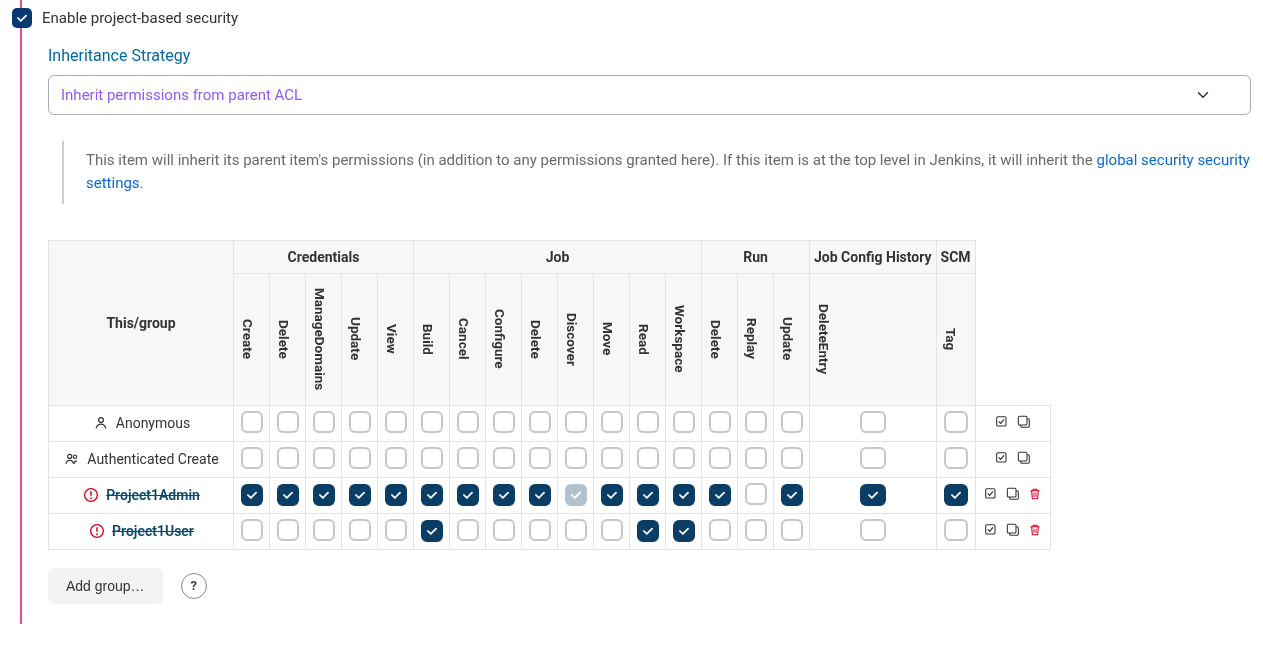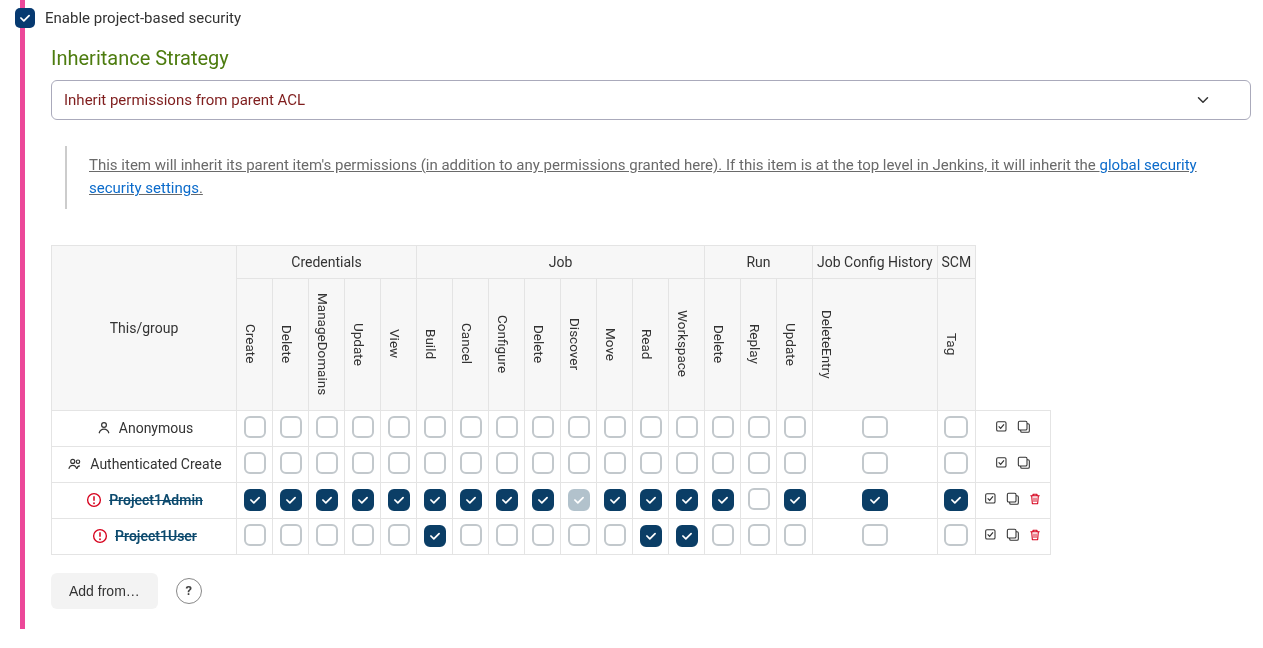--- a/index.html
+++ b/index.html
@@ -5,21 +5,21 @@
   * { box-sizing: border-box; }
   body {
     font-family: -apple-system, BlinkMacSystemFont, "Segoe UI", Roboto, Arial, sans-serif;
     font-size: 14px;
     color: #333;
     margin: 0;
     padding: 0;
     background: #fff;
   }
   .container {
-    border-left: 5px solid #ec4899;
+    border-left: 2px solid #ec4899;
     margin-left: 20px;
     padding: 8px 0 20px 0;
     position: relative;
   }
   .top-check-row {
     display: flex;
     align-items: center;
     gap: 10px;
     margin-bottom: 18px;
     margin-left: -10px;
@@ -39,66 +39,65 @@
   .chk-big svg { width: 14px; height: 14px; stroke: #fff; }
   .enable-label {
     font-size: 15px;
     color: #333;
   }
   .content {
     padding-left: 26px;
     padding-right: 12px;
   }
   .field-label {
-    font-size: 20px;
-    color: #4d7c0f;
+    font-size: 16px;
+    color: #0369a1;
     margin-bottom: 10px;
   }
   .select {
     width: 100%;
     border: 1px solid #aab;
     border-radius: 6px;
     padding: 10px 38px 10px 12px;
     font-size: 15px;
-    color: #7f1d1d;
+    color: #8b5cf6;
     background: #fff;
     display: flex;
     align-items: center;
     justify-content: space-between;
     cursor: pointer;
     margin-bottom: 26px;
   }
   .select .chev { width: 18px; height: 18px; }
   .help-block {
     border-left: 2px solid #ccc;
     padding: 8px 0 8px 22px;
     margin: 0 0 36px 14px;
     color: #6a6a6a;
     font-size: 15px;
     line-height: 1.55;
-    text-decoration: underline;
   }
   .help-block a {
     color: #0b6bcb;
     text-decoration: none;
   }
 
   table.matrix {
     border-collapse: collapse;
     width: auto;
     margin-bottom: 18px;
   }
   table.matrix th, table.matrix td {
     border: 1px solid #e4e4e4;
     text-align: center;
     vertical-align: middle;
   }
   table.matrix thead th {
     background: #f7f7f7;
-    font-weight: 400;
+    font-weight: 700;
     font-size: 14px;
     padding: 8px 4px;
   }
   th.usergroup-head {
     width: 185px;
     min-width: 185px;
     font-size: 14.5px;
   }
   th.group-head { padding: 8px 6px; }
   th.perm-head {
@@ -530,21 +529,21 @@
                   <svg viewBox="0 0 24 24">
                     <use href="#ico-trash"></use>
                   </svg>
                 </span>
               </span></td>
           </tr>
         </tbody>
     </table>
 
     <div class="buttons">
-      <button class="btn">Add from…</button>
+      <button class="btn">Add group…</button>
       <div class="help-btn">?</div>
     </div>
   </div>
 </div>
 
 <svg width="0" height="0" style="position:absolute">
   <defs>
     <g id="ico-person">
         <circle cx="12" cy="8" r="3.2" stroke="#333" stroke-width="1.6" fill="none"></circle>
         <path d="M5.5 19c1-4 4-5.5 6.5-5.5s5.5 1.5 6.5 5.5" stroke="#333" stroke-width="1.6" fill="none"></path>

